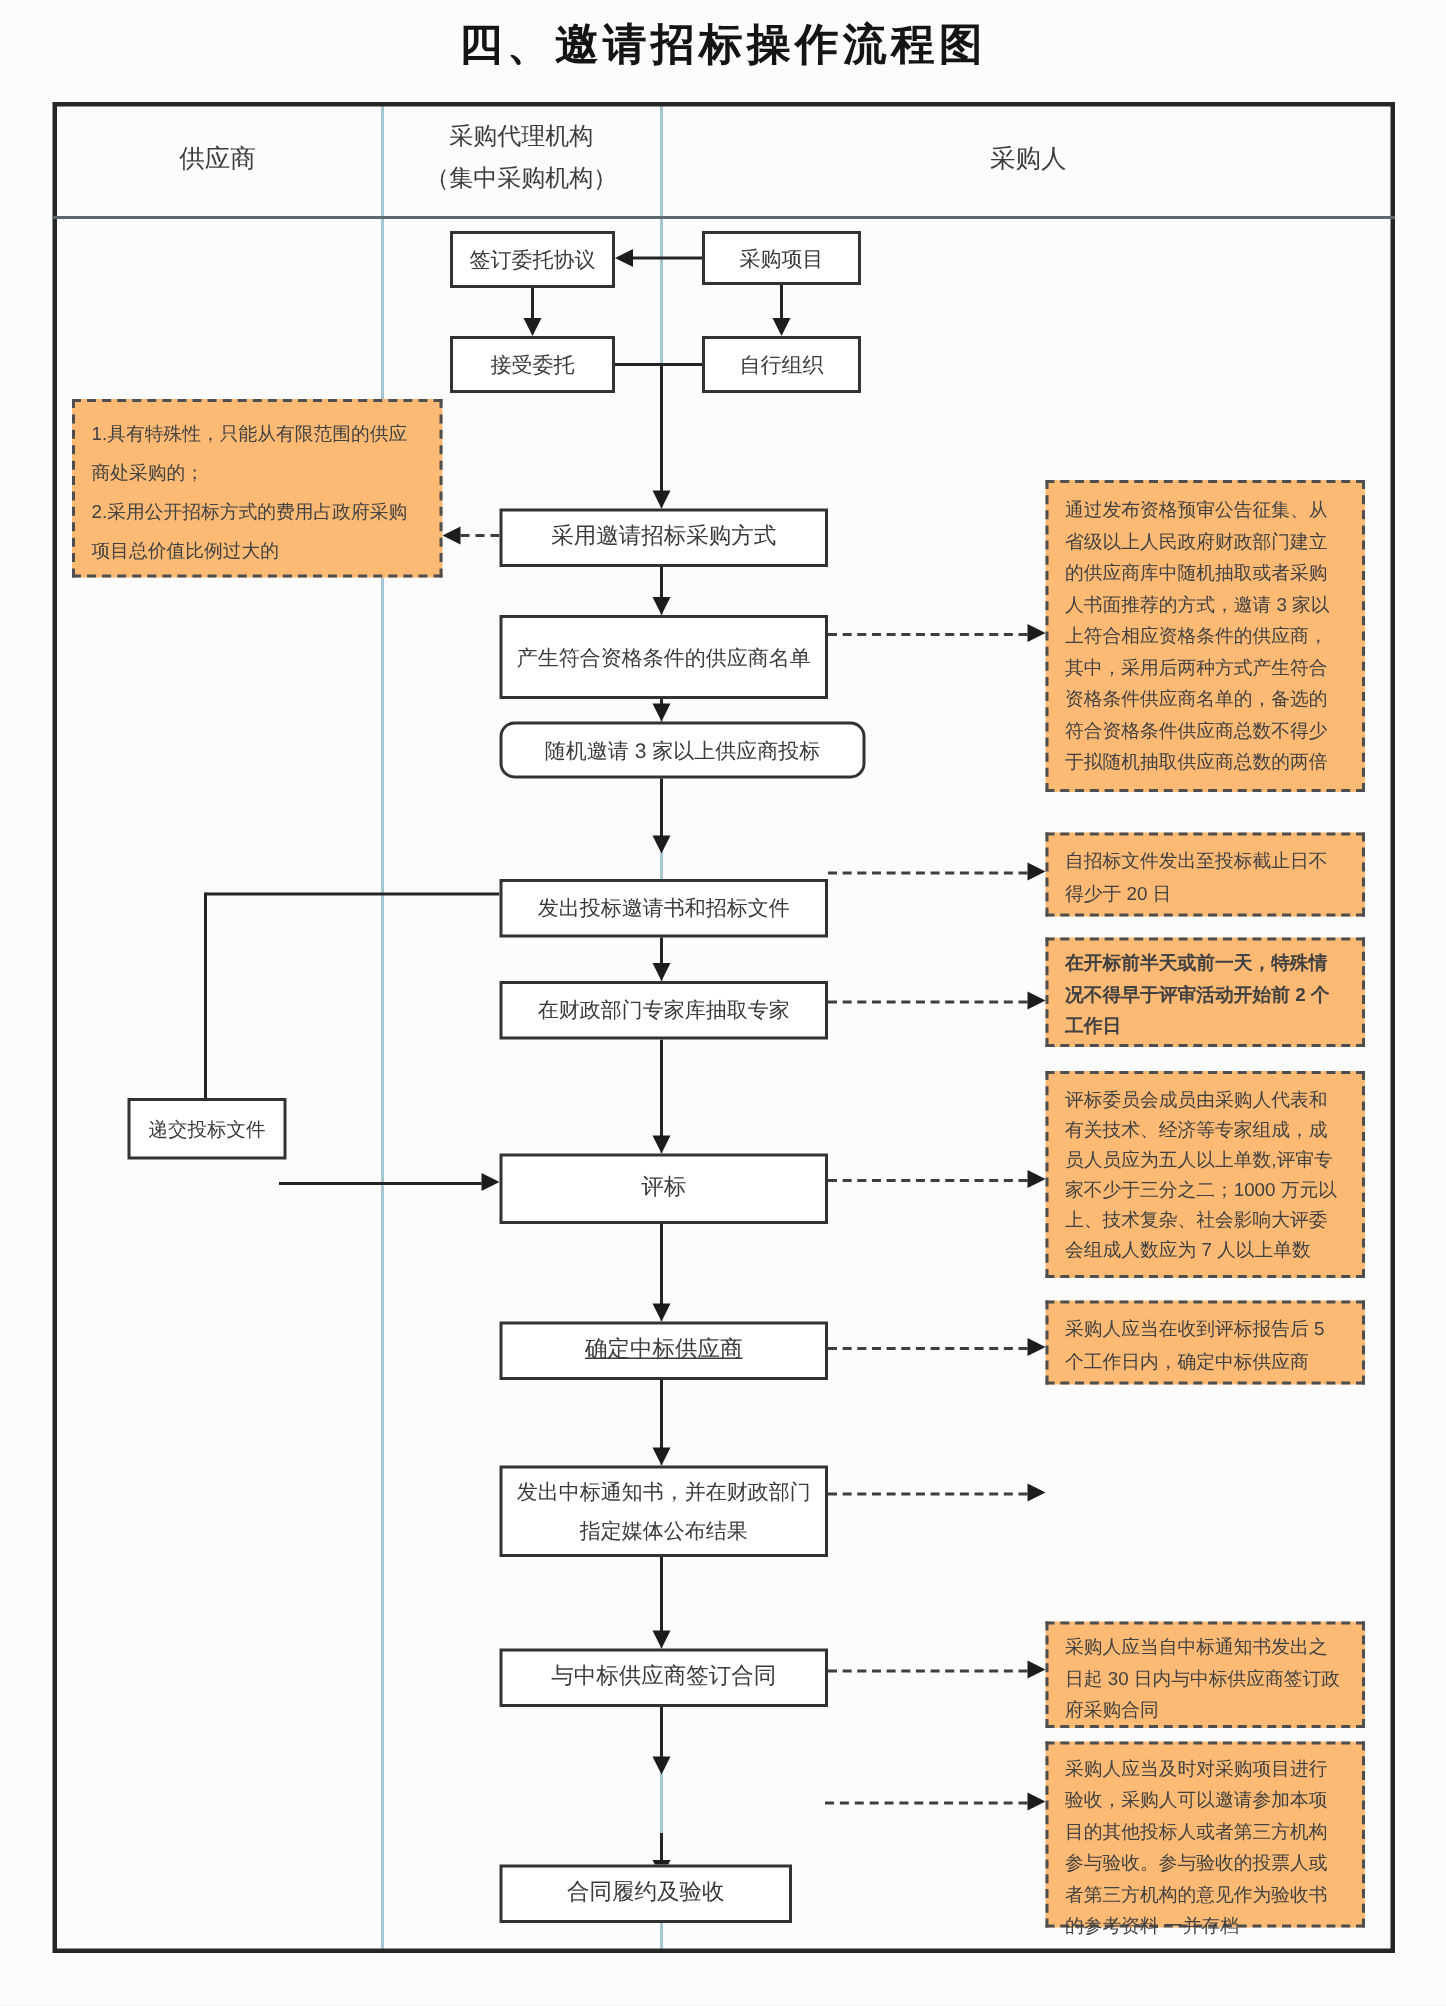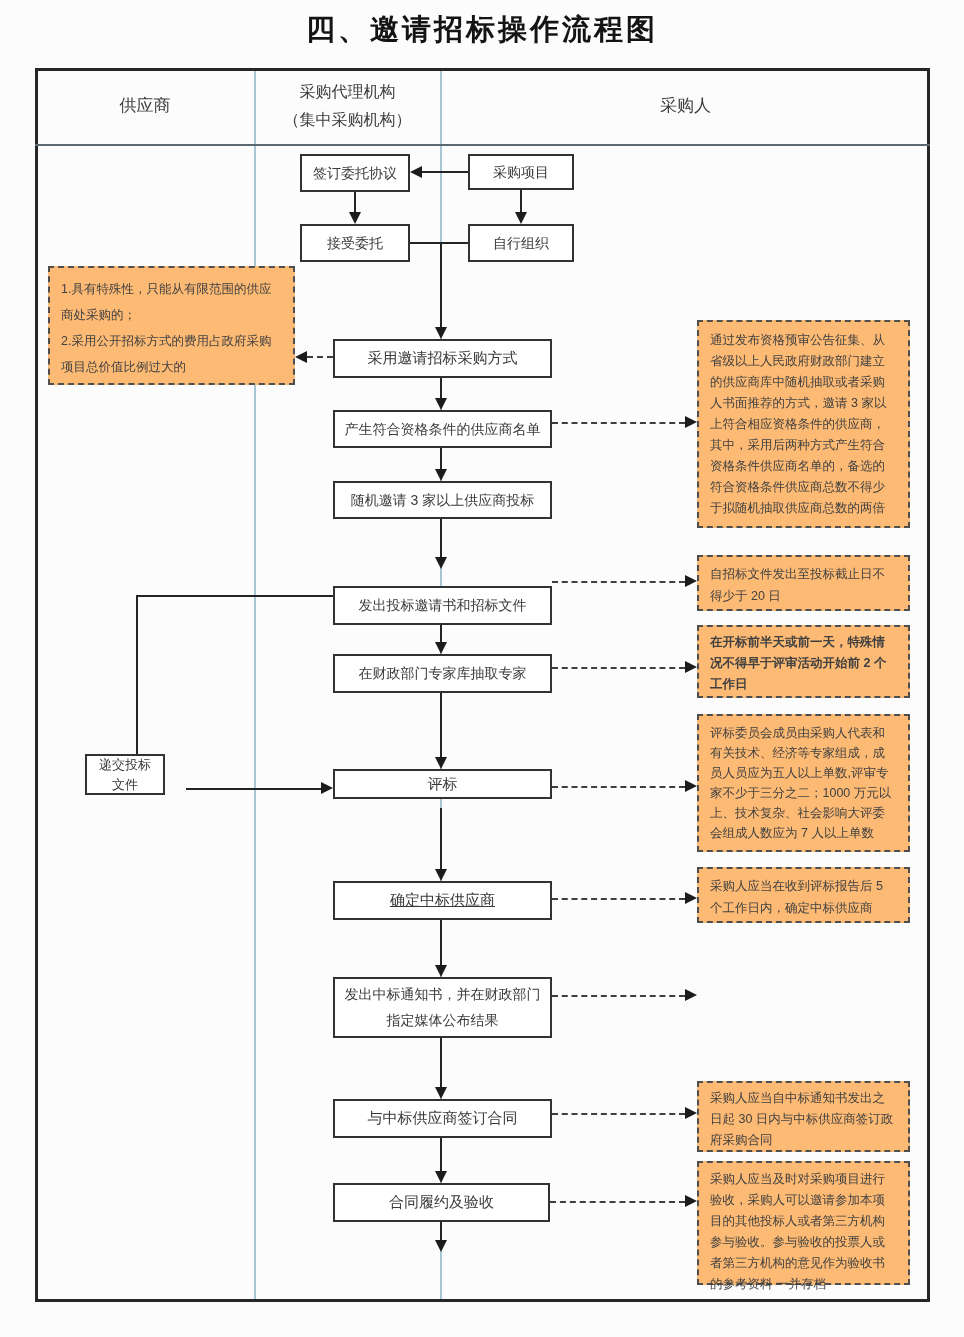--- a/index.html
+++ b/index.html
@@ -129,30 +129,30 @@
   <div class="arr right" style="left:685px;top:1107px;"></div>
 
   <div class="dash-h" style="left:550px;top:1201px;width:135px;"></div>
   <div class="arr right" style="left:685px;top:1195px;"></div>
 
   <div class="node" style="left:300px;top:154px;width:110px;height:38px;font-size:14px;">签订委托协议</div>
   <div class="node" style="left:468px;top:154px;width:106px;height:36px;font-size:14px;">采购项目</div>
   <div class="node" style="left:300px;top:224px;width:110px;height:38px;font-size:14px;">接受委托</div>
   <div class="node" style="left:468px;top:224px;width:106px;height:38px;font-size:14px;">自行组织</div>
   <div class="node" style="left:333px;top:339px;width:219px;height:39px;">采用邀请招标采购方式</div>
-  <div class="node" style="left:333px;top:410px;width:219px;height:38px;font-size:14px;">产生符合资格条件的供应商名单</div>
-  <div class="node" style="left:333px;top:481px;width:219px;height:38px;font-size:14px;">随机邀请 3 家以上供应商投标</div>
+  <div class="node" style="left:333px;top:410px;width:219px;height:56px;font-size:14px;">产生符合资格条件的供应商名单</div>
+  <div class="node" style="left:333px;top:481px;width:244px;height:38px;font-size:14px;border-radius:10px;">随机邀请 3 家以上供应商投标</div>
   <div class="node" style="left:333px;top:569px;width:219px;height:39px;font-size:14px;margin-top:17px;">发出投标邀请书和招标文件</div>
   <div class="node" style="left:333px;top:654px;width:219px;height:39px;font-size:14px;">在财政部门专家库抽取专家</div>
-  <div class="node" style="left:85px;top:754px;width:80px;height:41px;font-size:13px;">递交投标文件</div>
-  <div class="node" style="left:333px;top:769px;width:219px;height:30px;">评标</div>
+  <div class="node" style="left:85px;top:732px;width:106px;height:41px;font-size:13px;">递交投标文件</div>
+  <div class="node" style="left:333px;top:769px;width:219px;height:47px;">评标</div>
   <div class="node" style="left:333px;top:881px;width:219px;height:39px;text-decoration:underline;">确定中标供应商</div>
   <div class="node" style="left:333px;top:977px;width:219px;height:61px;font-size:14px;line-height:1.8;">发出中标通知书，并在财政部门指定媒体公布结果</div>
   <div class="node" style="left:333px;top:1099px;width:219px;height:39px;">与中标供应商签订合同</div>
-  <div class="node" style="left:333px;top:1183px;width:217px;height:39px;text-align:center;">合同履约及验收</div>
+  <div class="node" style="left:333px;top:1243px;width:195px;height:39px;text-align:center;">合同履约及验收</div>
 
   <div class="note" style="left:48px;top:266px;width:247px;height:119px;line-height:26px;">1.具有特殊性，只能从有限范围的供应商处采购的；
 2.采用公开招标方式的费用占政府采购项目总价值比例过大的</div>
   <div class="note" style="left:697px;top:320px;width:213px;height:208px;line-height:21px;">通过发布资格预审公告征集、从省级以上人民政府财政部门建立的供应商库中随机抽取或者采购人书面推荐的方式，邀请 3 家以上符合相应资格条件的供应商，其中，采用后两种方式产生符合资格条件供应商名单的，备选的符合资格条件供应商总数不得少于拟随机抽取供应商总数的两倍</div>
   <div class="note" style="left:697px;top:555px;width:213px;height:56px;line-height:22px;padding-top:6px;">自招标文件发出至投标截止日不得少于 20 日</div>
   <div class="note" style="left:697px;top:625px;width:213px;height:73px;line-height:21px;padding-top:5px;font-weight:bold;">在开标前半天或前一天，特殊情况不得早于评审活动开始前 2 个工作日</div>
   <div class="note" style="left:697px;top:714px;width:213px;height:138px;line-height:20px;padding-top:7px;">评标委员会成员由采购人代表和有关技术、经济等专家组成，成员人员应为五人以上单数,评审专家不少于三分之二；1000 万元以上、技术复杂、社会影响大评委会组成人数应为 7 人以上单数</div>
   <div class="note" style="left:697px;top:867px;width:213px;height:56px;line-height:22px;padding-top:6px;">采购人应当在收到评标报告后 5 个工作日内，确定中标供应商</div>
   <div class="note" style="left:697px;top:1081px;width:213px;height:71px;line-height:21px;padding-top:5px;">采购人应当自中标通知书发出之日起 30 日内与中标供应商签订政府采购合同</div>
   <div class="note" style="left:697px;top:1161px;width:213px;height:124px;line-height:21px;padding-top:6px;">采购人应当及时对采购项目进行验收，采购人可以邀请参加本项目的其他投标人或者第三方机构参与验收。参与验收的投票人或者第三方机构的意见作为验收书的参考资料 一并存档</div>

